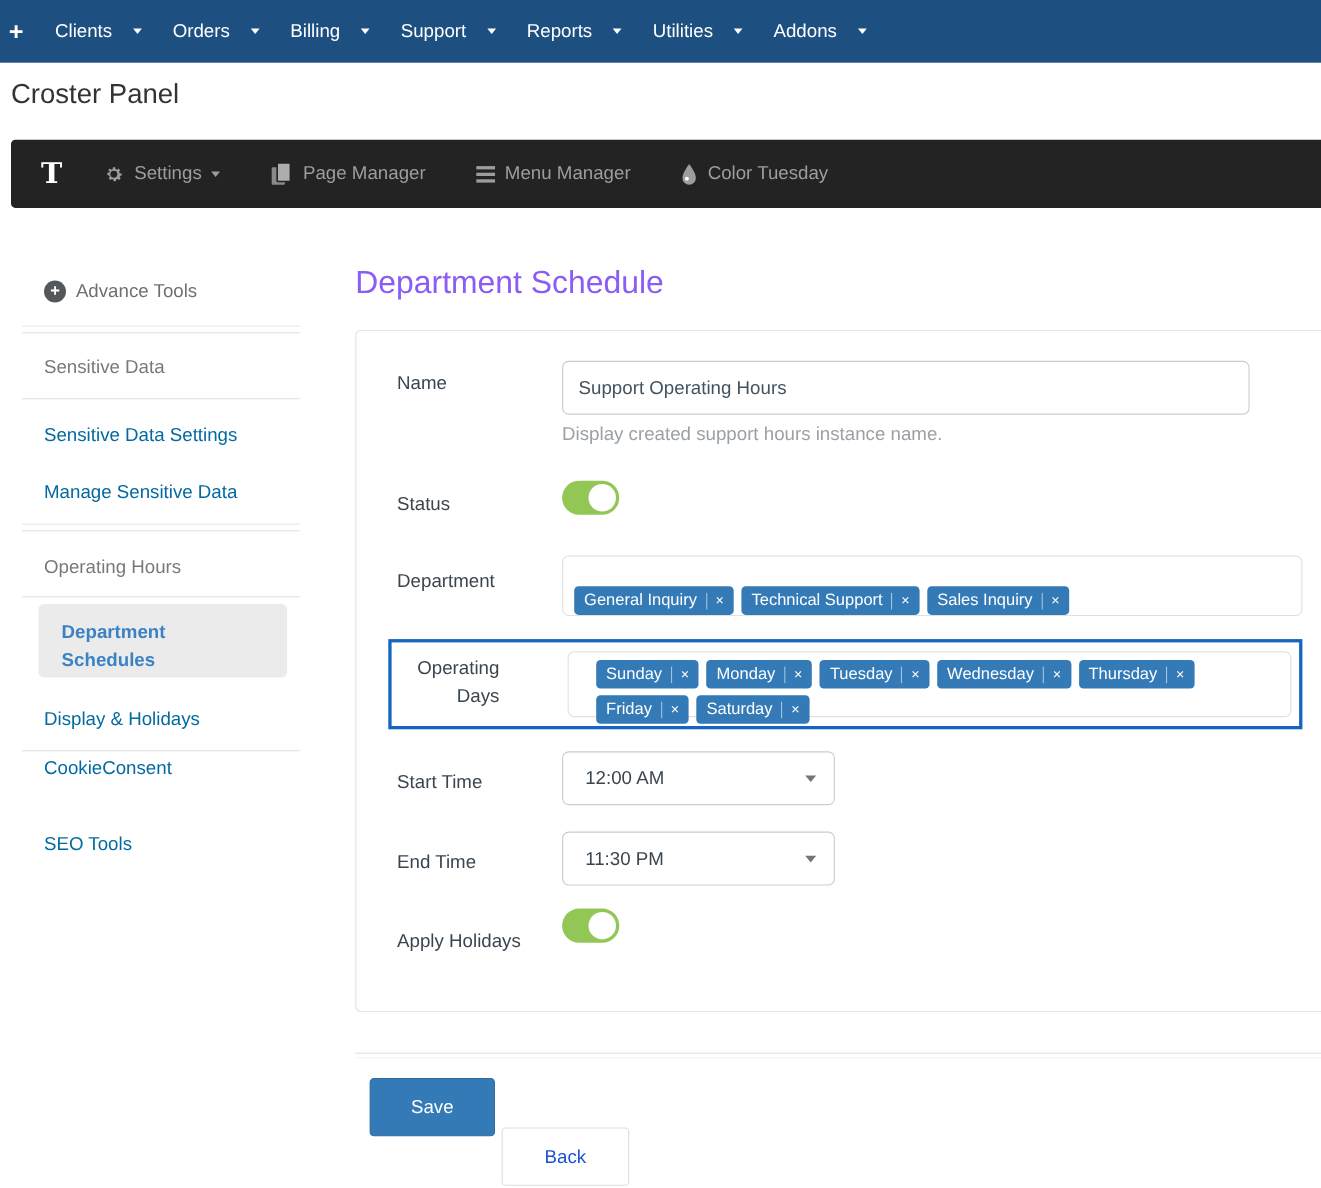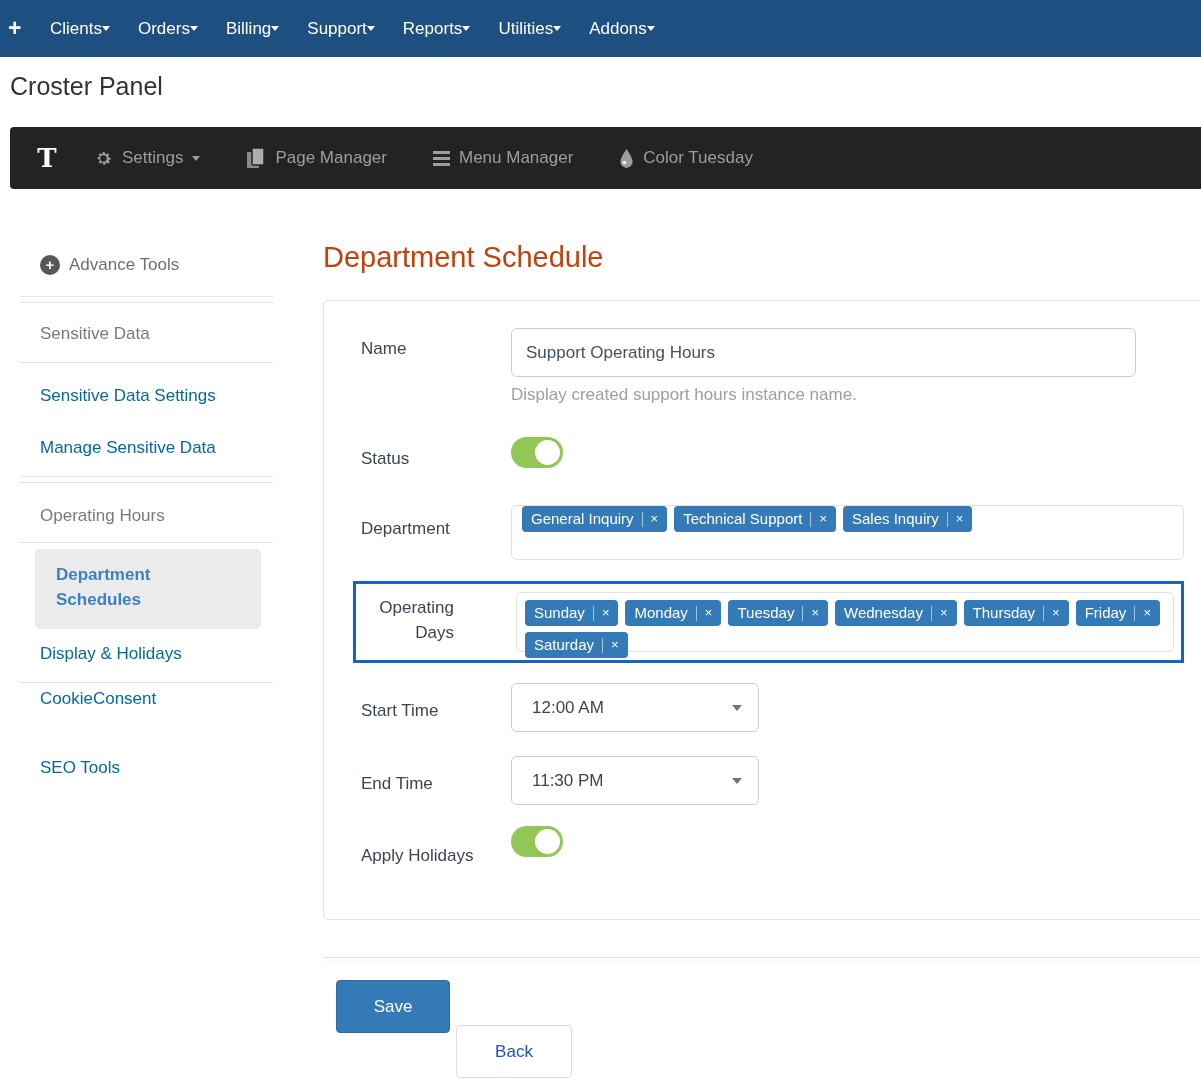--- a/index.html
+++ b/index.html
@@ -4,21 +4,21 @@
 <style>
   * { margin:0; padding:0; box-sizing:border-box; }
   html,body { width:1201px; height:1080px; overflow:hidden; background:#fff;
     font-family:"Liberation Sans","DejaVu Sans",sans-serif; }
 
   
   .topnav { position:absolute; top:0; left:0; width:1201px; height:57px;
     background:#1d5080; display:flex; align-items:center; padding-left:8px; color:#fff; }
   .plus-btn { width:28px; font-size:23px; font-weight:bold; color:#fff; text-align:left; cursor:pointer; }
   .topnav-items { display:flex; align-items:center; height:100%; }
-  .topnav-item { display:flex; align-items:center; gap:0; padding:0 14px; height:100%;
+  .topnav-item { display:flex; align-items:center; gap:19px; padding:0 14px; height:100%;
     font-size:17px; color:#fff; cursor:pointer; }
   .caret { width:0; height:0; border-left:4px solid transparent; border-right:4px solid transparent;
     border-top:5px solid currentColor; display:inline-block; }
 
   
   .panel-title { position:absolute; top:72px; left:10px; font-size:25px; color:#333; }
 
   
   .toolbar { position:absolute; top:127px; left:10px; width:1191px; height:62px;
     background:#232323; border-radius:4px 0 0 4px; display:flex; align-items:center;
@@ -37,55 +37,55 @@
   .sidebar { position:absolute; left:0; top:0; width:300px; height:100%; }
   .side-abs { position:absolute; left:40px; font-size:17px; line-height:20px; }
   .adv-row { display:flex; align-items:center; gap:9px; color:#6d7073; cursor:pointer; }
   .circle-plus { width:20px; height:20px; border-radius:50%; background:#55585b; color:#fff;
     font-size:15px; font-weight:bold; line-height:19px; text-align:center; flex-shrink:0; }
   .side-header { color:#77797c; }
   .side-link { color:#0369a1; cursor:pointer; }
   .hr-single { position:absolute; left:20px; width:253px; border-top:1px solid #e2e2e2; }
   .hr-double { position:absolute; left:20px; width:253px; height:7px;
     border-top:1px solid #e9e9e9; border-bottom:1px solid #e1e1e1; }
-  .active-item { position:absolute; left:35px; top:360px; width:226px; height:80px;
+  .active-item { position:absolute; left:35px; top:360px; width:226px; height:67px;
     background:#ebebeb; border-radius:5px; padding:13px 0 0 21px; cursor:pointer; }
   .active-item span { display:block; width:120px; color:#3a82c4; font-weight:bold;
     font-size:17px; line-height:25px; }
 
   
   .main { position:absolute; left:323px; top:0; width:900px; height:100%; }
-  .main-title { position:absolute; left:0; top:52px; font-size:29px; font-weight:400; color:#c2410c; }
+  .main-title { position:absolute; left:0; top:52px; font-size:29px; font-weight:400; color:#8b5cf6; }
 
   .card { position:absolute; left:0; top:111px; width:900px; height:620px;
     background:#fff; border:1px solid #e3e3e3; border-radius:5px; }
   .f-label { position:absolute; left:37px; font-size:17px; color:#3b4550; }
   .text-input { position:absolute; left:187px; top:27px; width:625px; height:49px;
     border:1px solid #ccc; border-radius:6px; padding:0 14px; font-size:17px; color:#42525f;
     font-family:inherit; outline:none; }
   .help-text { position:absolute; left:187px; top:84px; font-size:17px; color:#9aa0a6; }
 
   .toggle { position:absolute; left:187px; width:52px; height:31px; border-radius:16px;
     background:#92c755; cursor:pointer; }
   .toggle .knob { position:absolute; right:3px; top:3px; width:25px; height:25px;
     border-radius:50%; background:#fff; }
 
   .tagbox { position:absolute; left:187px; top:204px; width:673px; height:55px;
-    border:1px solid #e0e0e0; border-radius:6px; display:flex; align-items:flex-start;
+    border:1px solid #e0e0e0; border-radius:6px; display:flex; align-items:flex-end;
     gap:7px; padding:0 10px; }
   .tag { display:inline-flex; align-items:center; gap:8px; background:#337ab7; color:#fff;
     border-radius:4px; padding:4px 9px; font-size:15px; line-height:18px; white-space:nowrap; }
   .tag .sep { width:1px; height:15px; background:rgba(255,255,255,.55); }
   .tag .x { font-size:13px; cursor:pointer; }
 
   .days-highlight { position:absolute; left:29px; top:280px; width:831px; height:82px;
     border:3px solid #1565c0; display:flex; padding:8px 7px 8px 8px;text-align:right; }
   .days-label { width:152px; padding:3px 0 0 0; font-size:17px; line-height:25px; color:#3b4550; }
   .days-label span { display:block; width:90px; }
-  .days-tags { flex:1; border:1px solid #e0e0e0; border-radius:6px; padding:7px 8px;
+  .days-tags { flex:1; border:1px solid #e0e0e0; border-radius:6px; padding:7px 25px;
     display:flex; flex-wrap:wrap; align-content:flex-start; gap:6px 7px; background:#fff; }
 
   .select { position:absolute; left:187px; width:248px; height:49px; border:1px solid #ccc;
     border-radius:6px; display:flex; align-items:center; justify-content:space-between;
     padding:0 16px 0 20px; font-size:17px; color:#3b4550; cursor:pointer; background:#fff; }
   .select .caret { border-top-color:#757575; border-left-width:5px; border-right-width:5px; border-top-width:6px; }
 
   .bottom-divider { position:absolute; left:0; top:768px; width:880px; height:5px;
     border-top:1px solid #e2e2e2; border-bottom:1px solid #f4f4f4; }
   .btn-row { position:absolute; left:13px; top:791px; display:flex; gap:6px; }

